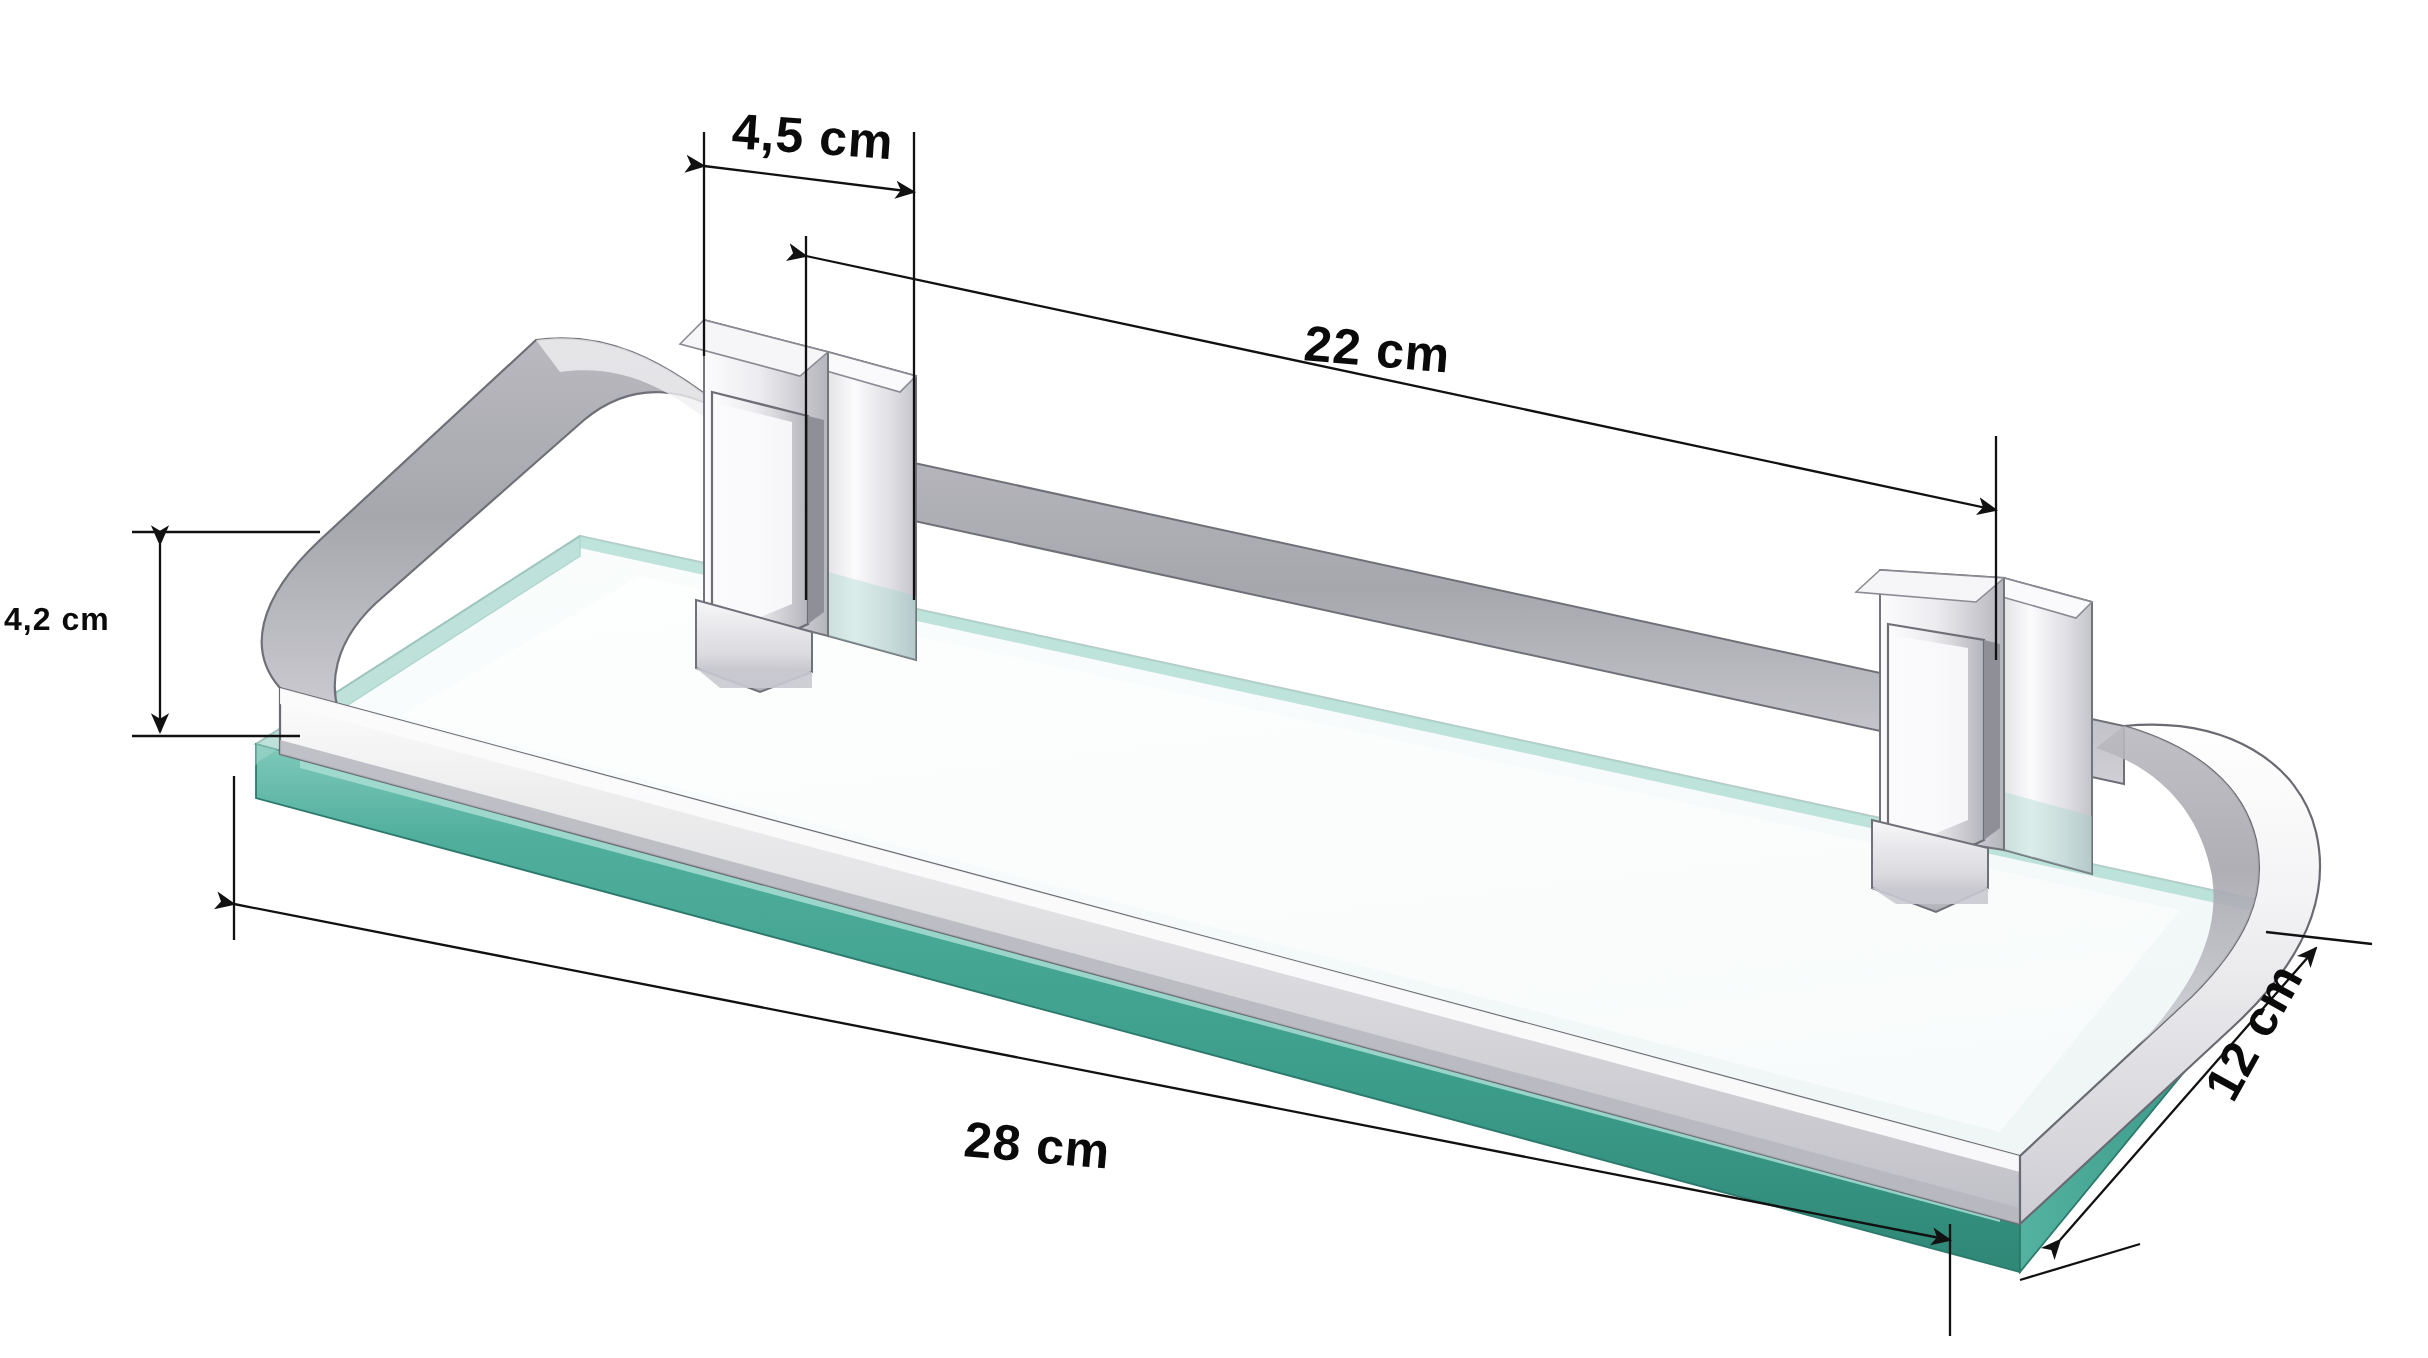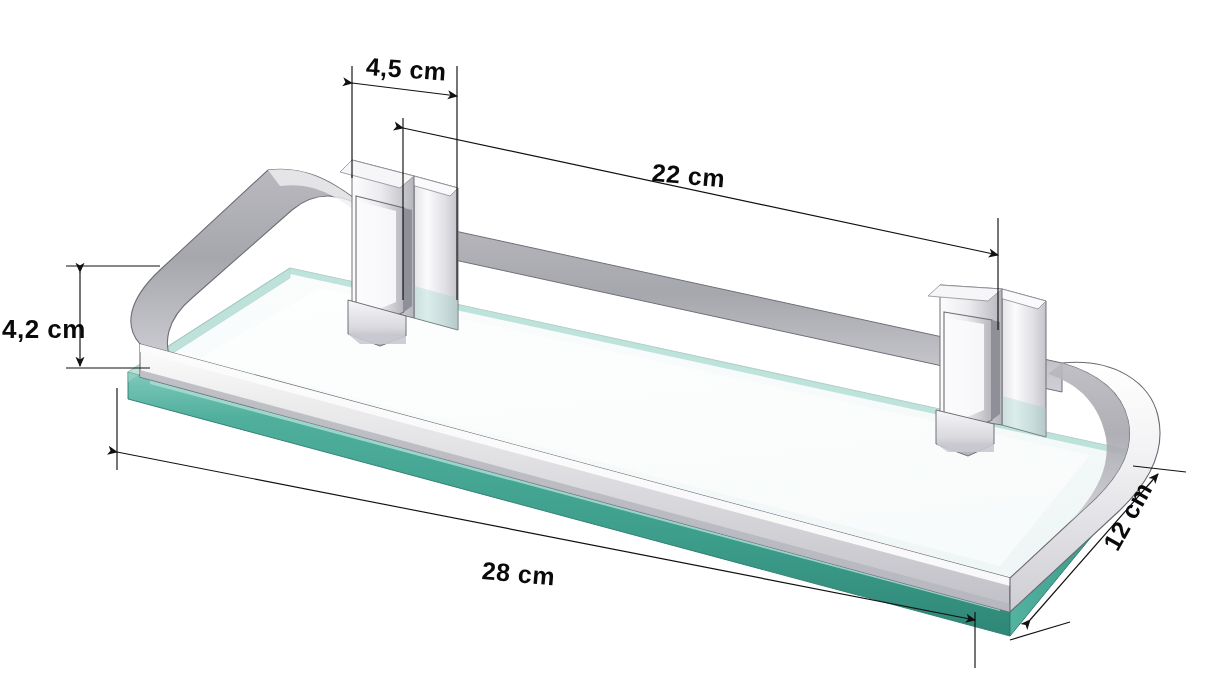--- a/index.html
+++ b/index.html
@@ -219,19 +219,19 @@
       <line x1="1133" y1="466" x2="1186" y2="472"></line>
       <line x1="1010" y1="640" x2="1070" y2="622"></line>
       <line x1="1030" y1="620" x2="1158" y2="474" marker-start="url(#arrow-start)" marker-end="url(#arrow-end)"></line>
     </g>
   </svg>
 
   <div class="dim-label" style="left:366px; top:52px; font-size:25px; transform:rotate(4deg); transform-origin:left center;">4,5 cm</div>
 
   <div class="dim-label" style="left:652px; top:158px; font-size:25px; transform:rotate(5deg); transform-origin:left center;">22 cm</div>
 
-  <div class="dim-label" style="left:2px; top:314px; font-size:26px;">4,2 cm</div>
+  <div class="dim-label" style="left:2px; top:302px; font-size:16px;">4,2 cm</div>
 
   <div class="dim-label" style="left:482px; top:556px; font-size:25px; transform:rotate(5deg); transform-origin:left center;">28 cm</div>
 
   <div class="dim-label" style="left:1110px; top:534px; font-size:25px; transform:rotate(-61deg); transform-origin:left center;">12 cm</div>
 
 </div>
 
 </body></html>

